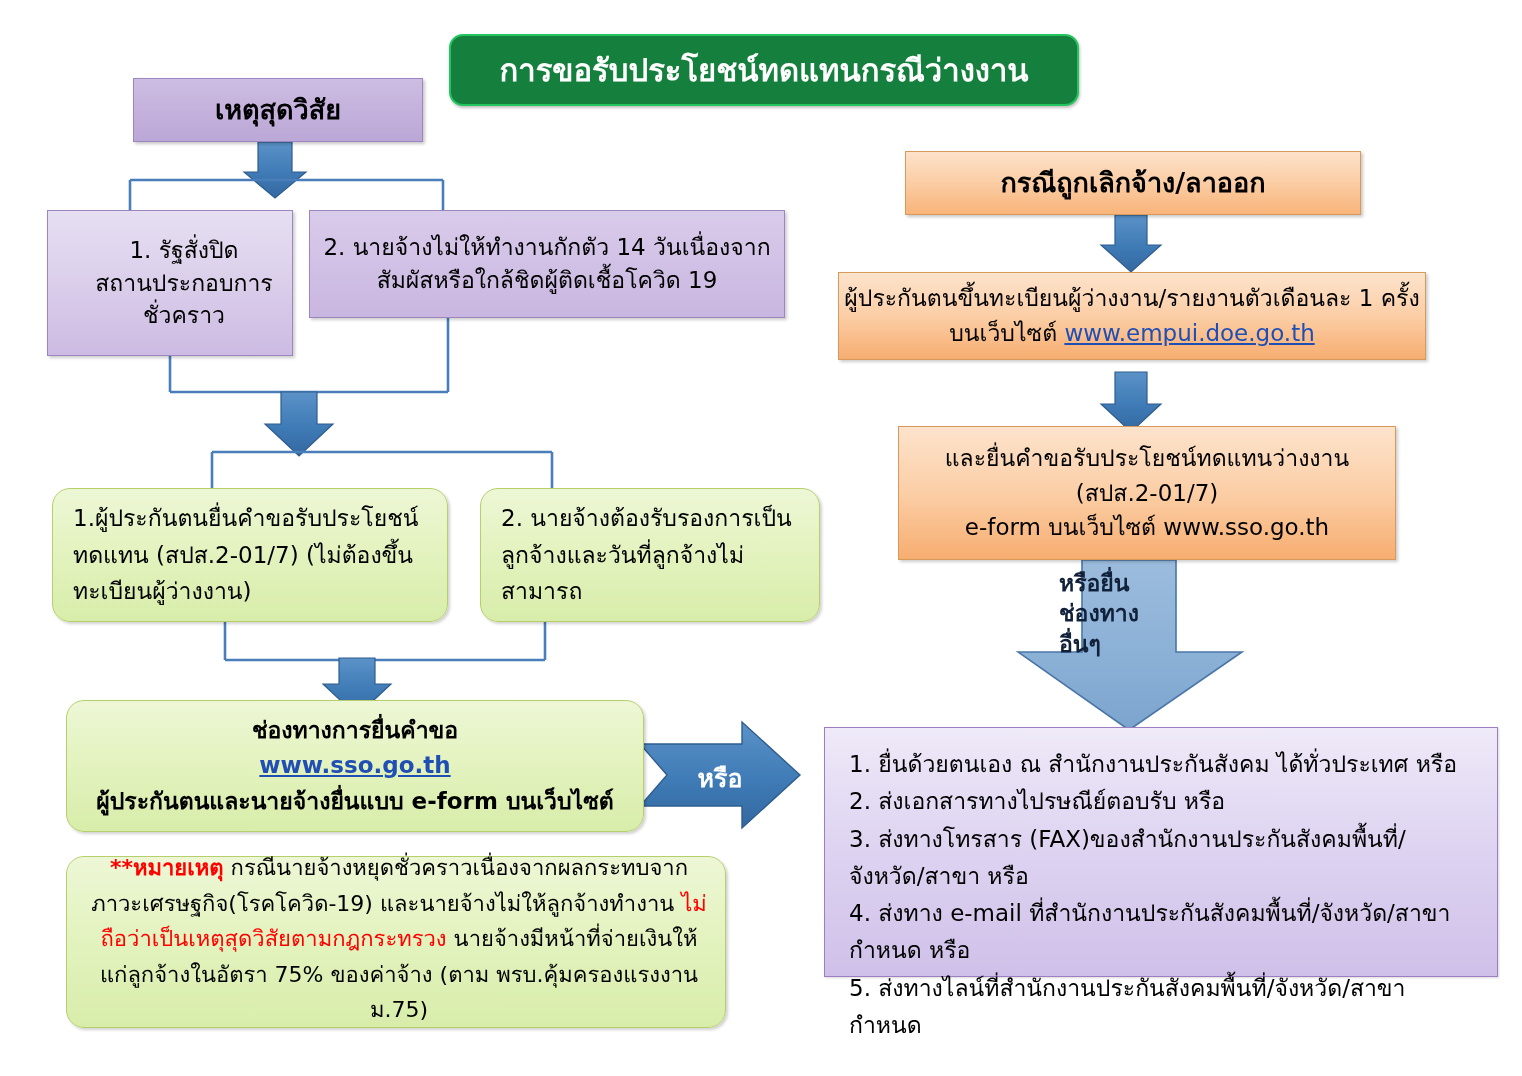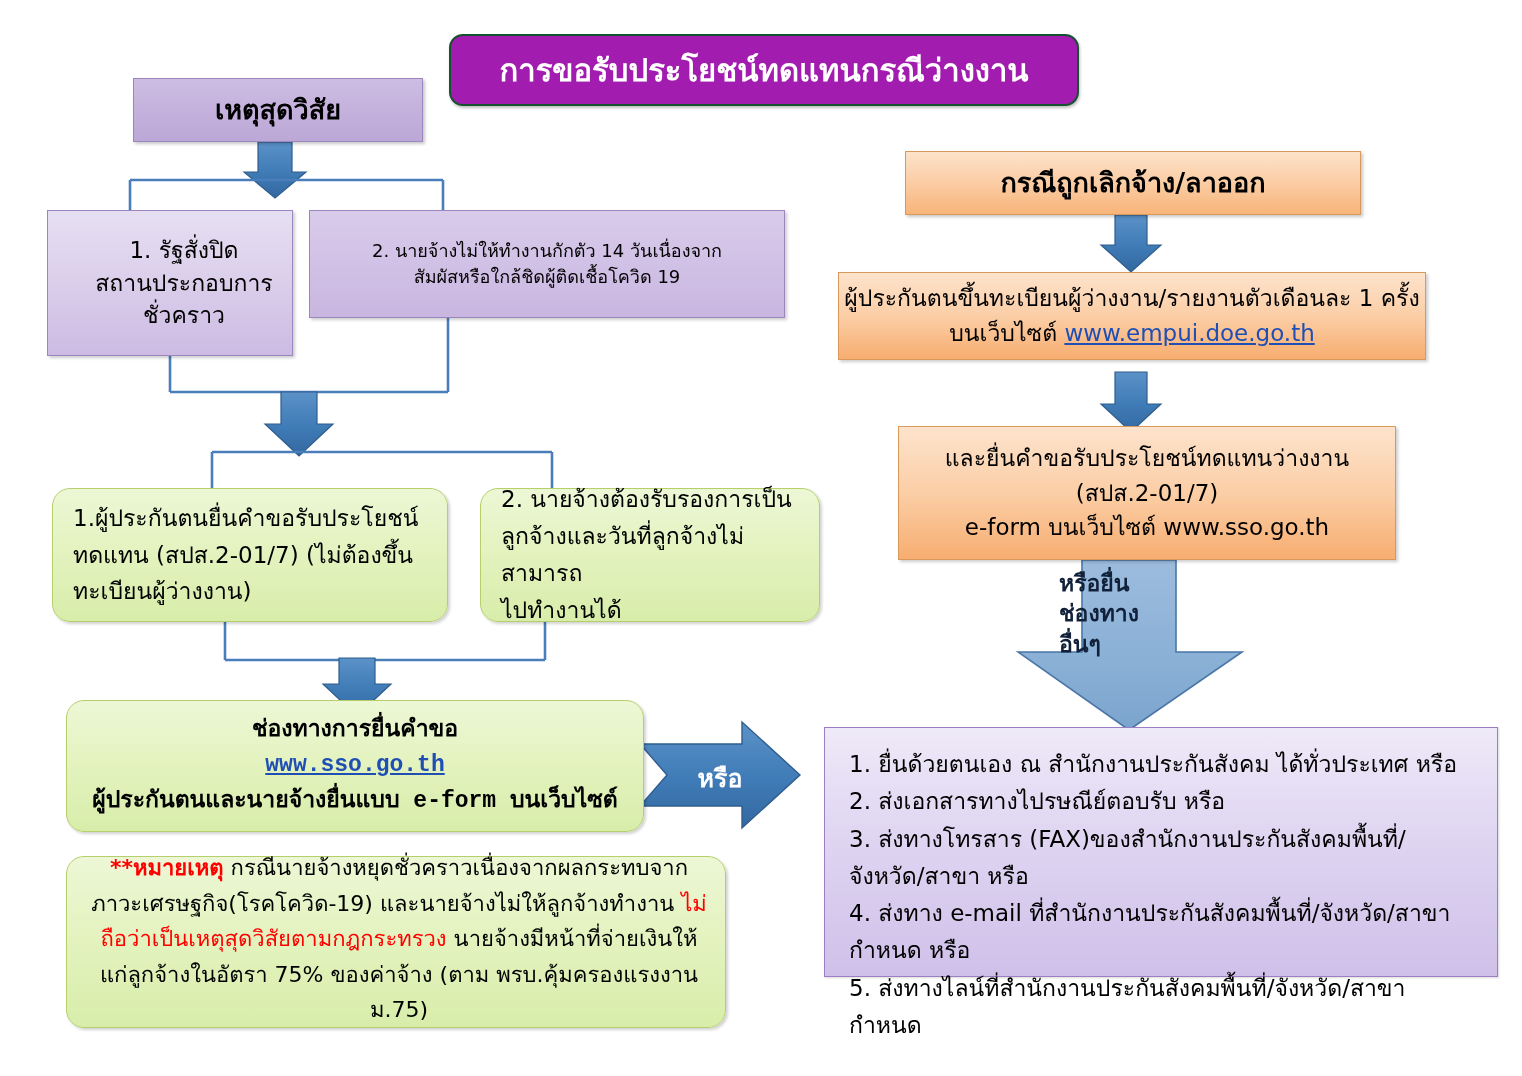--- a/index.html
+++ b/index.html
@@ -29,22 +29,22 @@
     justify-content: center;
     text-align: center;
     color: #000;
     line-height: 1.42;
   }
 
   .box .ln { display: block; width: 100%; }
 
   
   .title-box {
-    background: #a21caf;
-    border: 2px solid #14532d;
+    background: #15803d;
+    border: 2px solid #22c55e;
     border-radius: 14px;
     color: #ffffff;
     font-weight: bold;
     font-size: 31px;
     box-shadow: 1px 2px 3px rgba(0,0,0,0.25);
   }
 
   
   .purple-head {
     background: linear-gradient(to bottom, #cdbde2 0%, #c3b0dc 55%, #bca8d6 100%);
@@ -59,21 +59,21 @@
     background: linear-gradient(to bottom, #e6dff2 0%, #ddd2ec 40%, #cdbbe3 100%);
     border: 1px solid #9b86bf;
     font-size: 23px;
     box-shadow: 2px 2px 3px rgba(0,0,0,0.2);
     padding-left: 28px;
   }
 
   .purple-box-2 {
     background: linear-gradient(to bottom, #d9cbea 0%, #d3c3e7 40%, #c9b6e0 100%);
     border: 1px solid #9b86bf;
-    font-size: 18px;
+    font-size: 23px;
     box-shadow: 2px 2px 3px rgba(0,0,0,0.2);
   }
 
   
   .purple-list {
     background: linear-gradient(to bottom, #efeaf8 0%, #e2d9f3 35%, #cfc0e9 100%);
     border: 1px solid #9b7fc2;
     font-size: 23px;
     align-items: flex-start;
     justify-content: flex-start;
@@ -257,24 +257,23 @@
 
   <div class="box green-box green-left" style="left:52px; top:488px; width:396px; height:134px;">
     <span class="ln">1.ผู้ประกันตนยื่นคำขอรับประโยชน์</span>
     <span class="ln">ทดแทน (สปส.2-01/7)  (ไม่ต้องขึ้น</span>
     <span class="ln">ทะเบียนผู้ว่างงาน)</span>
   </div>
 
   <div class="box green-box green-left" style="left:480px; top:488px; width:340px; height:134px;">
     <span class="ln">2. นายจ้างต้องรับรองการเป็น</span>
     <span class="ln">ลูกจ้างและวันที่ลูกจ้างไม่สามารถ</span>
-    <span class="ln">ไปทำงานได้</span>
-  </div>
-
-  <div class="box green-box green-center" style="left:66px; top:700px; width:578px; height:132px;font-family:Liberation Mono, monospace;">
+  </div>
+
+  <div class="box green-box green-center" style="left:66px; top:700px; width:578px; height:132px;">
     <span class="ln bold">ช่องทางการยื่นคำขอ</span>
     <span class="ln link bold">www.sso.go.th</span>
     <span class="ln bold">ผู้ประกันตนและนายจ้างยื่นแบบ  e-form บนเว็บไซต์</span>
   </div>
 
   <div class="box green-box green-note" style="left:66px; top:856px; width:660px; height:172px;">
     <div style="width:100%;">
       <span class="red bold">**หมายเหตุ</span><span> กรณีนายจ้างหยุดชั่วคราวเนื่องจากผลกระทบจากภาวะเศรษฐกิจ(โรคโควิด-19) และนายจ้างไม่ให้ลูกจ้างทำงาน </span><span class="red">ไม่ถือว่าเป็นเหตุสุดวิสัยตามกฎกระทรวง</span><span>  นายจ้างมีหน้าที่จ่ายเงินให้แก่ลูกจ้างในอัตรา 75% ของค่าจ้าง (ตาม พรบ.คุ้มครองแรงงาน ม.75)</span>
     </div>
   </div>

